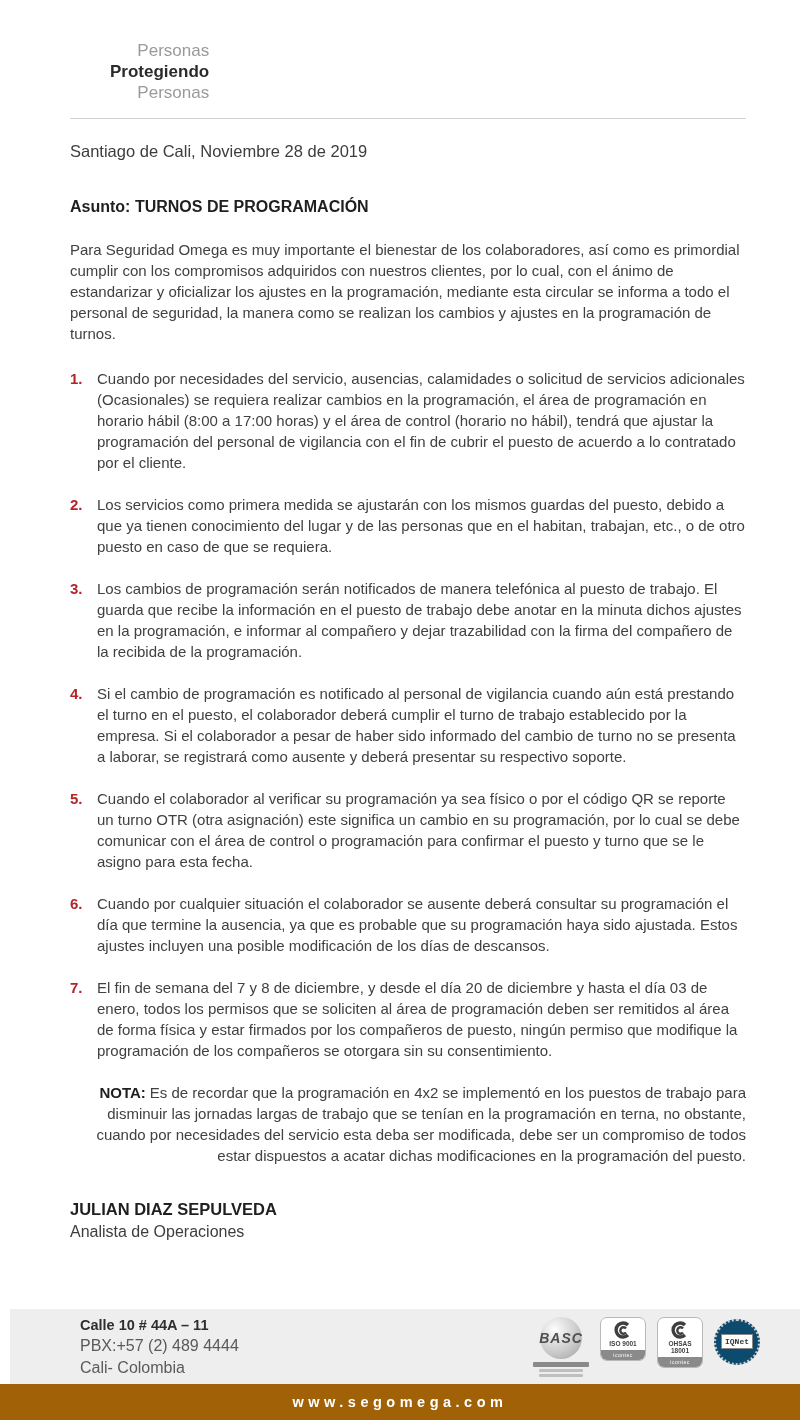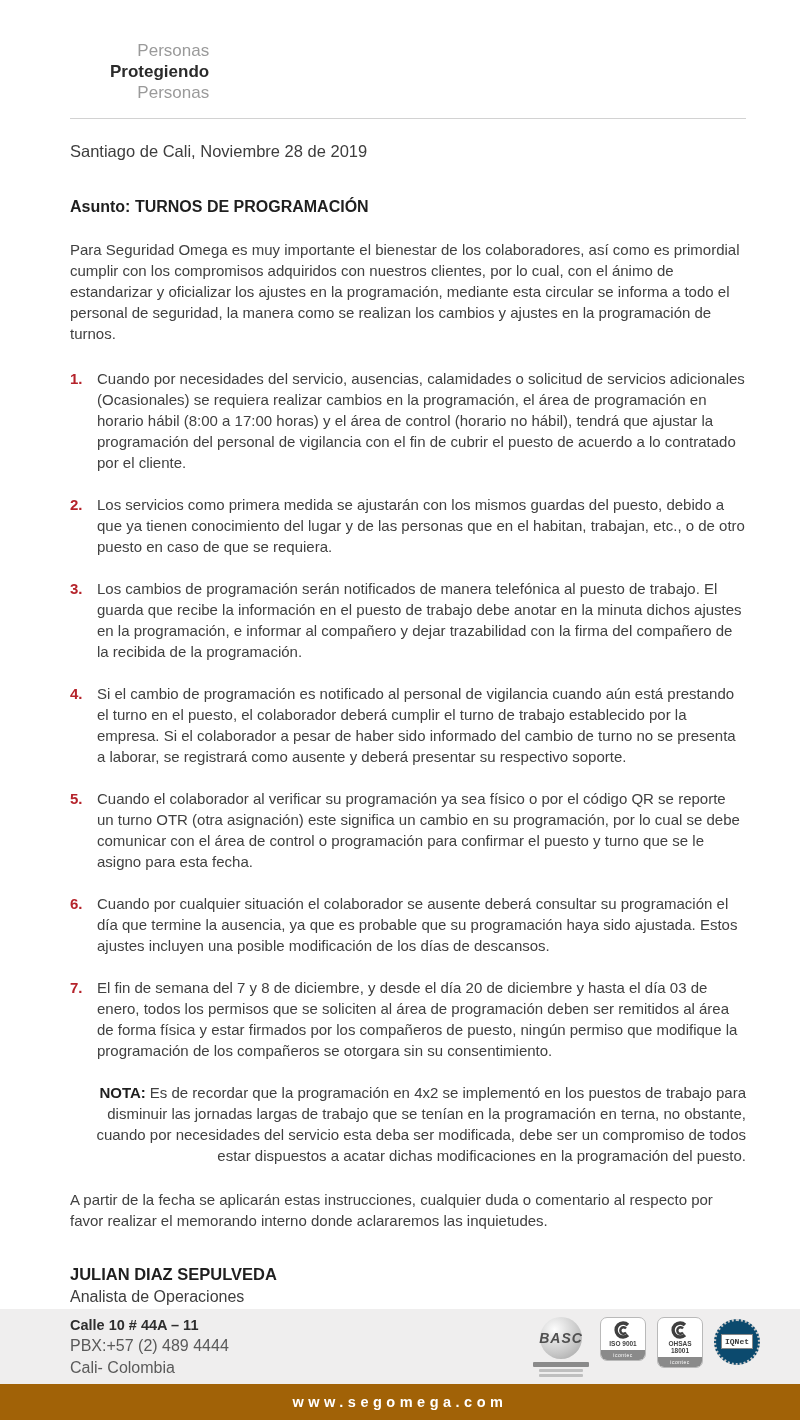--- a/index.html
+++ b/index.html
@@ -32,21 +32,21 @@
   .list-item { display: flex; margin-bottom: 21px; font-size: 15px; line-height: 21px; }
   .list-num { width: 27px; flex: 0 0 27px; font-weight: bold; color: #b5232b; }
   .list-text { flex: 1; color: #414141; }
   .inline-label { font-weight: bold; color: #1f1f1f; margin-right: 4px; }
   .signature { margin-top: 34px; }
   .sig-name { font-size: 16.5px; font-weight: bold; color: #1f1f1f; }
   .sig-title { font-size: 16px; color: #3d3d3d; margin-top: 4px; }
 
   
   .footer-gray {
-    position: absolute; left: 0; right: 0; bottom: 36px; height: 75px;
+    position: absolute; left: 10px; right: 0; bottom: 36px; height: 75px;
     background: #efeeee;
     display: flex; align-items: center; justify-content: space-between;
     padding: 0 40px 0 70px;
   }
   .addr-line1 { font-size: 14.5px; font-weight: bold; color: #2e2e2e; }
   .addr-line2, .addr-line3 { font-size: 16px; color: #5a5a5a; margin-top: 4px; }
   .footer-bar {
     position: absolute; left: 0; right: 0; bottom: 0; height: 36px;
     background: #a16207;
     color: #ffffff; text-align: center; line-height: 36px;
@@ -129,21 +129,20 @@
     <div class="list-item">
       <span class="list-num">7.</span>
       <span class="list-text">El fin de semana del 7 y 8 de diciembre, y desde el día 20 de diciembre y hasta el día 03 de enero, todos los permisos que se soliciten al área de programación deben ser remitidos al área de forma física y estar firmados por los compañeros de puesto, ningún permiso que modifique la programación de los compañeros se otorgara sin su consentimiento.</span>
     </div>
   </div>
 
   <p class="para" style="margin-top: 9px; text-align: right;">
     <span class="inline-label">NOTA:</span><span>Es de recordar que la programación en 4x2 se implementó en los puestos de trabajo para disminuir las jornadas largas de trabajo que se tenían en la programación en terna, no obstante, cuando por necesidades del servicio esta deba ser modificada, debe ser un compromiso de todos estar dispuestos a acatar dichas modificaciones en la programación del puesto.</span>
   </p>
 
-  <p class="para">A partir de la fecha se aplicarán estas instrucciones, cualquier duda o comentario al respecto por favor realizar el memorando interno donde aclararemos las inquietudes.</p>
 
   <div class="signature">
     <div class="sig-name">JULIAN DIAZ SEPULVEDA</div>
     <div class="sig-title">Analista de Operaciones</div>
   </div>
 
 </div>
 
 <div class="footer-gray">
   <div>

